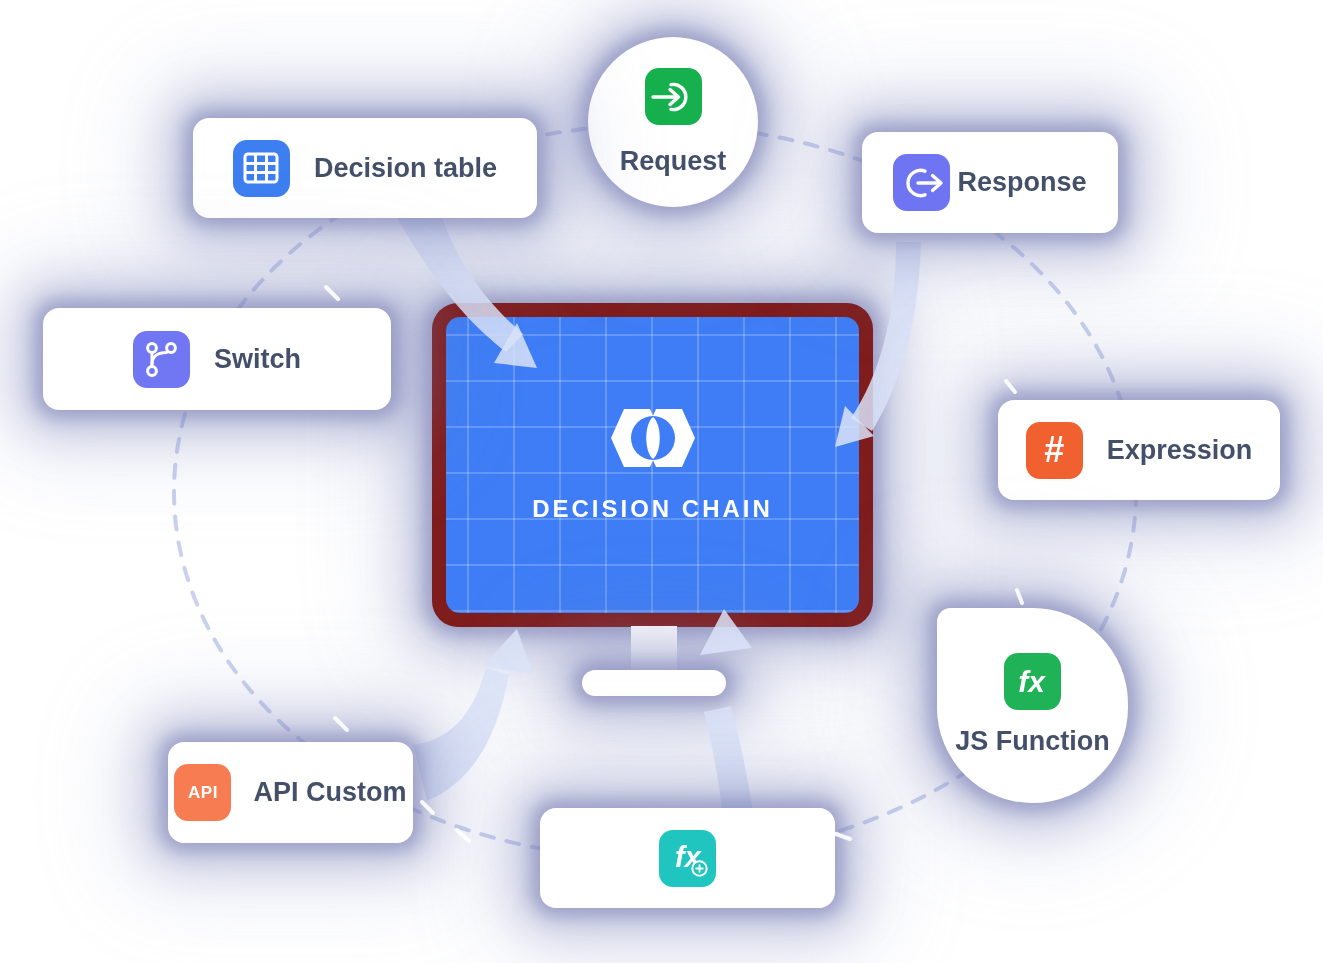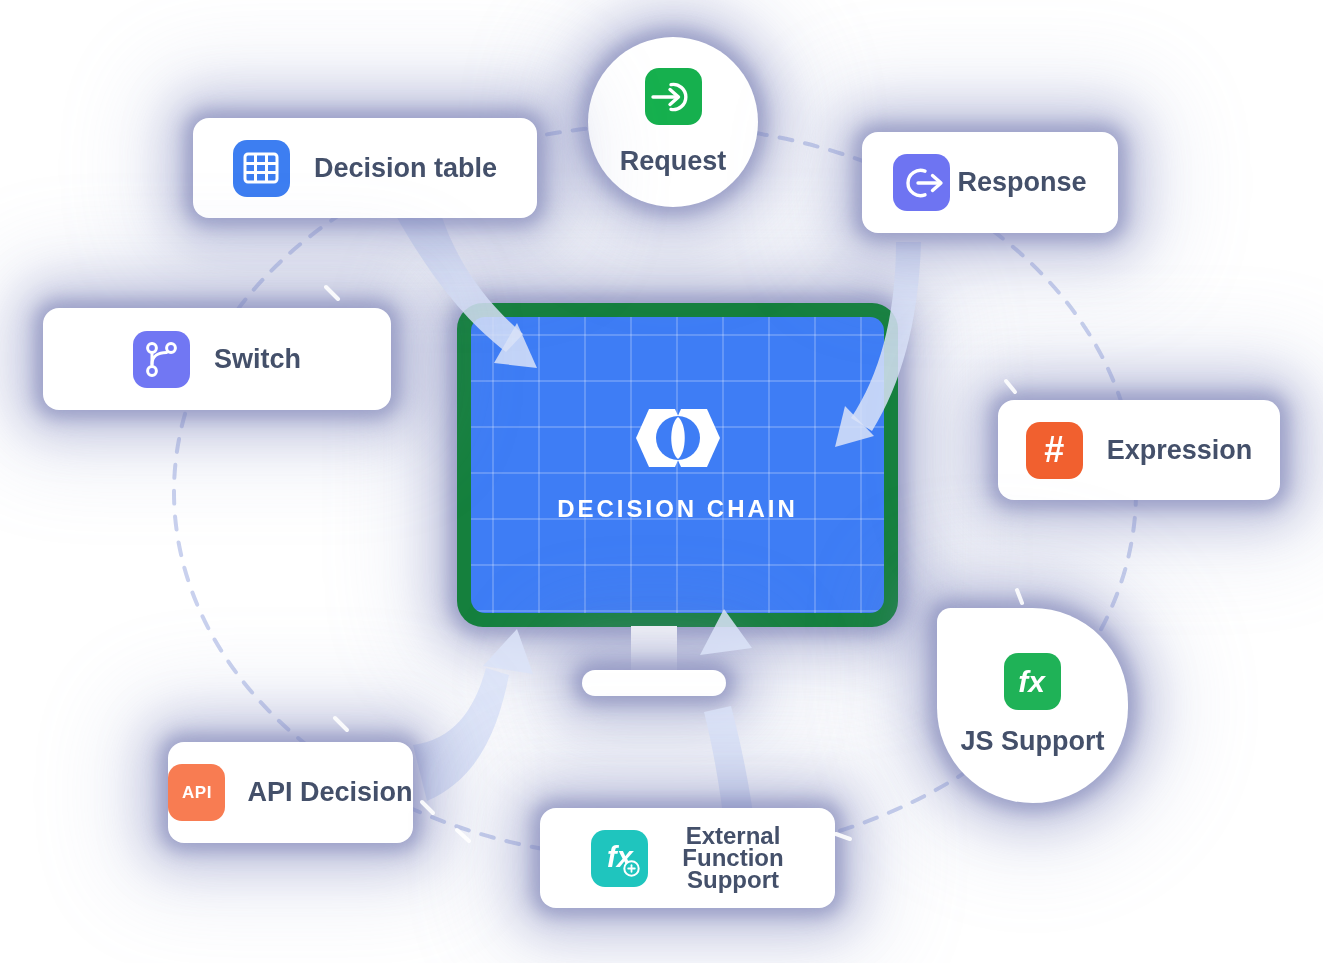--- a/index.html
+++ b/index.html
@@ -41,21 +41,21 @@
   .node-response{left:862px;top:132px;width:256px;height:101px;gap:7px;}
   .node-switch{left:43px;top:308px;width:348px;height:102px;}
   .node-expression{left:998px;top:400px;width:282px;height:100px;}
   .node-api{left:168px;top:742px;width:245px;height:101px;gap:22px;}
   .node-external{left:540px;top:808px;width:295px;height:100px;gap:34px;}
   .ext-label{display:flex;flex-direction:column;align-items:center;color:#44506A;
              font-size:24px;font-weight:600;line-height:22px;}
 
   
   .monitor{
-    position:absolute;left:457px;top:303px;width:441px;height:324px;background:#15803d;
+    position:absolute;left:432px;top:303px;width:441px;height:324px;background:#7f1d1d;
     border-radius:26px;padding:14px;z-index:1;
   }
   .screen{
     width:100%;height:100%;border-radius:14px;position:relative;overflow:hidden;
     display:flex;flex-direction:column;align-items:center;justify-content:center;gap:26px;
     background-color:#3E7DF5;
     background-image:
       linear-gradient(rgba(255,255,255,.20) 2px, transparent 2px),
       linear-gradient(90deg, rgba(255,255,255,.20) 2px, transparent 2px);
     background-size:46px 46px;background-position:21px 17px;
@@ -161,43 +161,38 @@
       <span class="glyph hash">#</span>
     </div>
     <div class="label">Expression</div>
   </div>
 
 
   <div class="node round glow node-js">
     <div class="icon" style="background-color: rgb(31, 178, 87);">
       <span class="glyph fx">fx</span>
     </div>
-    <div class="label">JS Support</div>
+    <div class="label">JS Function</div>
   </div>
 
   <div class="node card glow node-api">
     <div class="icon" style="background-color: rgb(248, 124, 82);">
       <span class="glyph api">API</span>
     </div>
-    <div class="label">API Decision</div>
+    <div class="label">API Custom</div>
   </div>
 
   <div class="node card glow node-external">
     <div class="icon" style="background-color: rgb(31, 197, 190);">
       <svg width="56" height="56" viewBox="0 0 56 56">
         <text x="15" y="37" fill="#fff" font-size="29" font-style="italic" font-weight="600" font-family="Liberation Sans, sans-serif">fx</text>
         <circle cx="39.5" cy="38.5" r="7.2" fill="#1FC5BE" stroke="#fff" stroke-width="2"></circle>
         <line x1="36.2" y1="38.5" x2="42.8" y2="38.5" stroke="#fff" stroke-width="1.8" stroke-linecap="round"></line>
         <line x1="39.5" y1="35.2" x2="39.5" y2="41.8" stroke="#fff" stroke-width="1.8" stroke-linecap="round"></line>
       </svg>
-    </div>
-    <div class="ext-label">
-      <span>External</span>
-      <span>Function</span>
-      <span>Support</span>
     </div>
   </div>
 
   <svg class="layer z5">
     <g stroke="#fff" stroke-width="4" stroke-linecap="round" opacity="0.9">
       <line x1="480" y1="144" x2="494" y2="157"></line>
       <line x1="326" y1="287" x2="338" y2="299"></line>
       <line x1="335" y1="718" x2="347" y2="730"></line>
       <line x1="422" y1="802" x2="433" y2="813"></line>
       <line x1="457" y1="830" x2="469" y2="841"></line>

